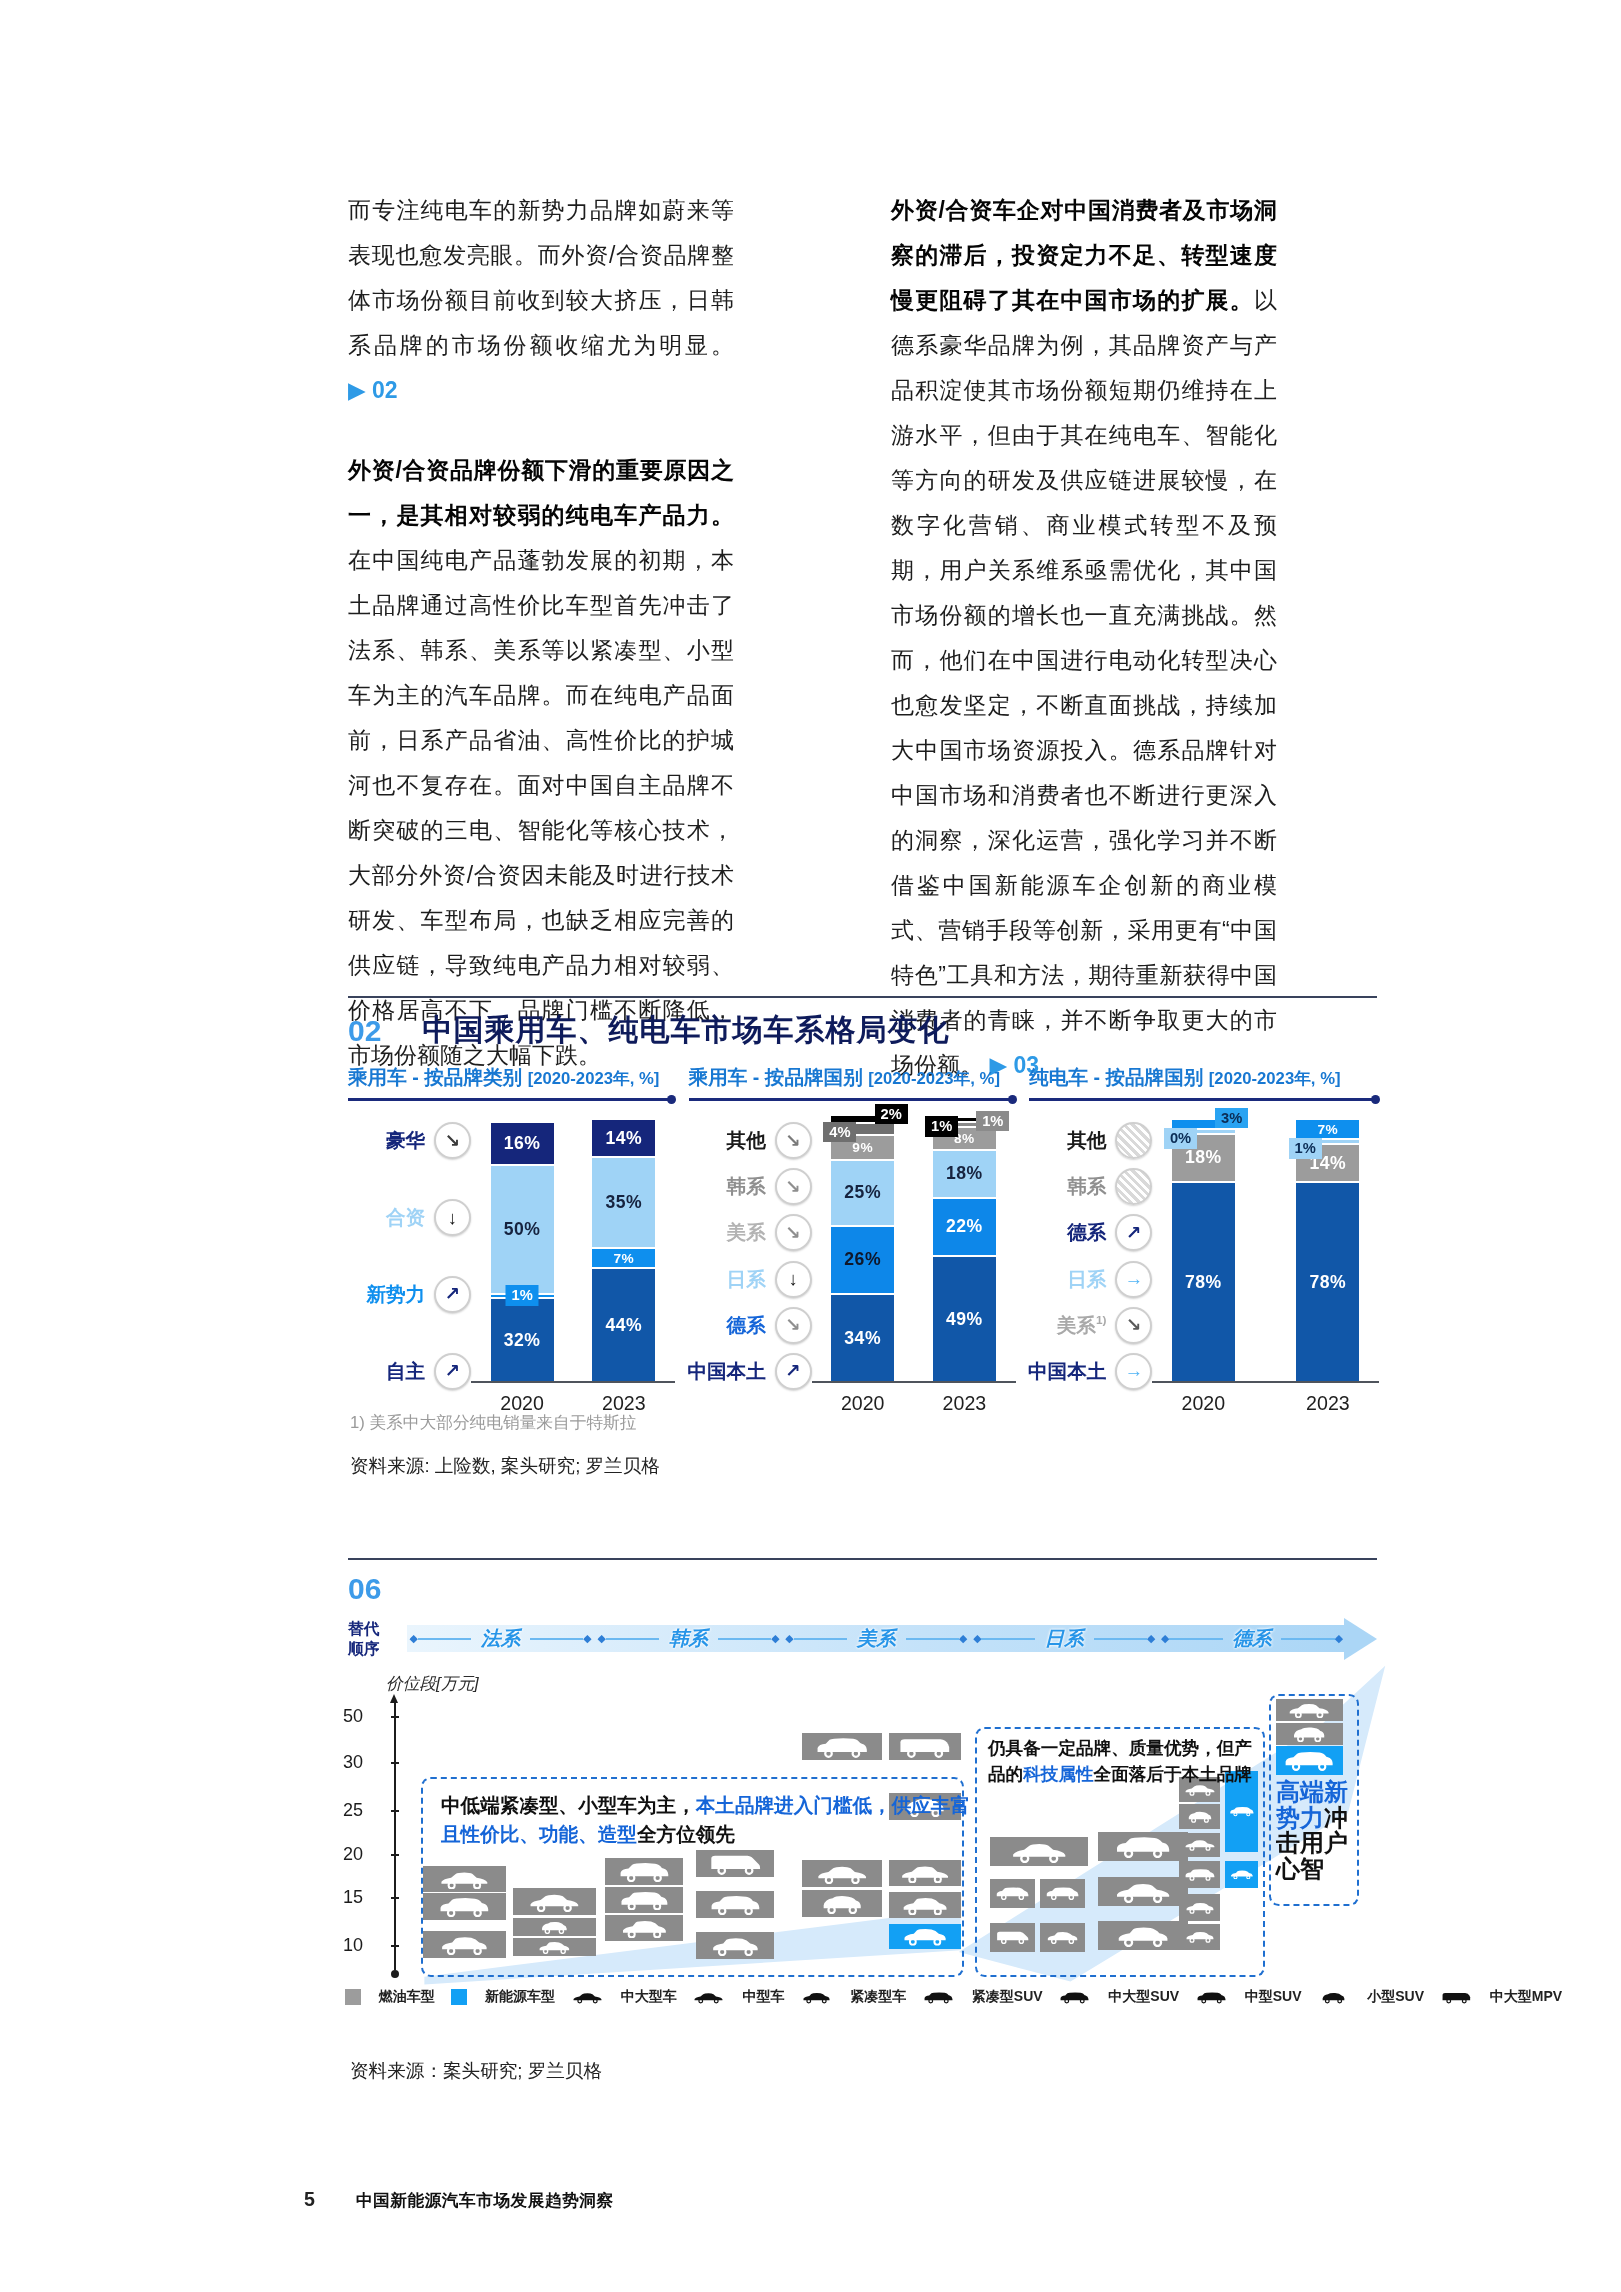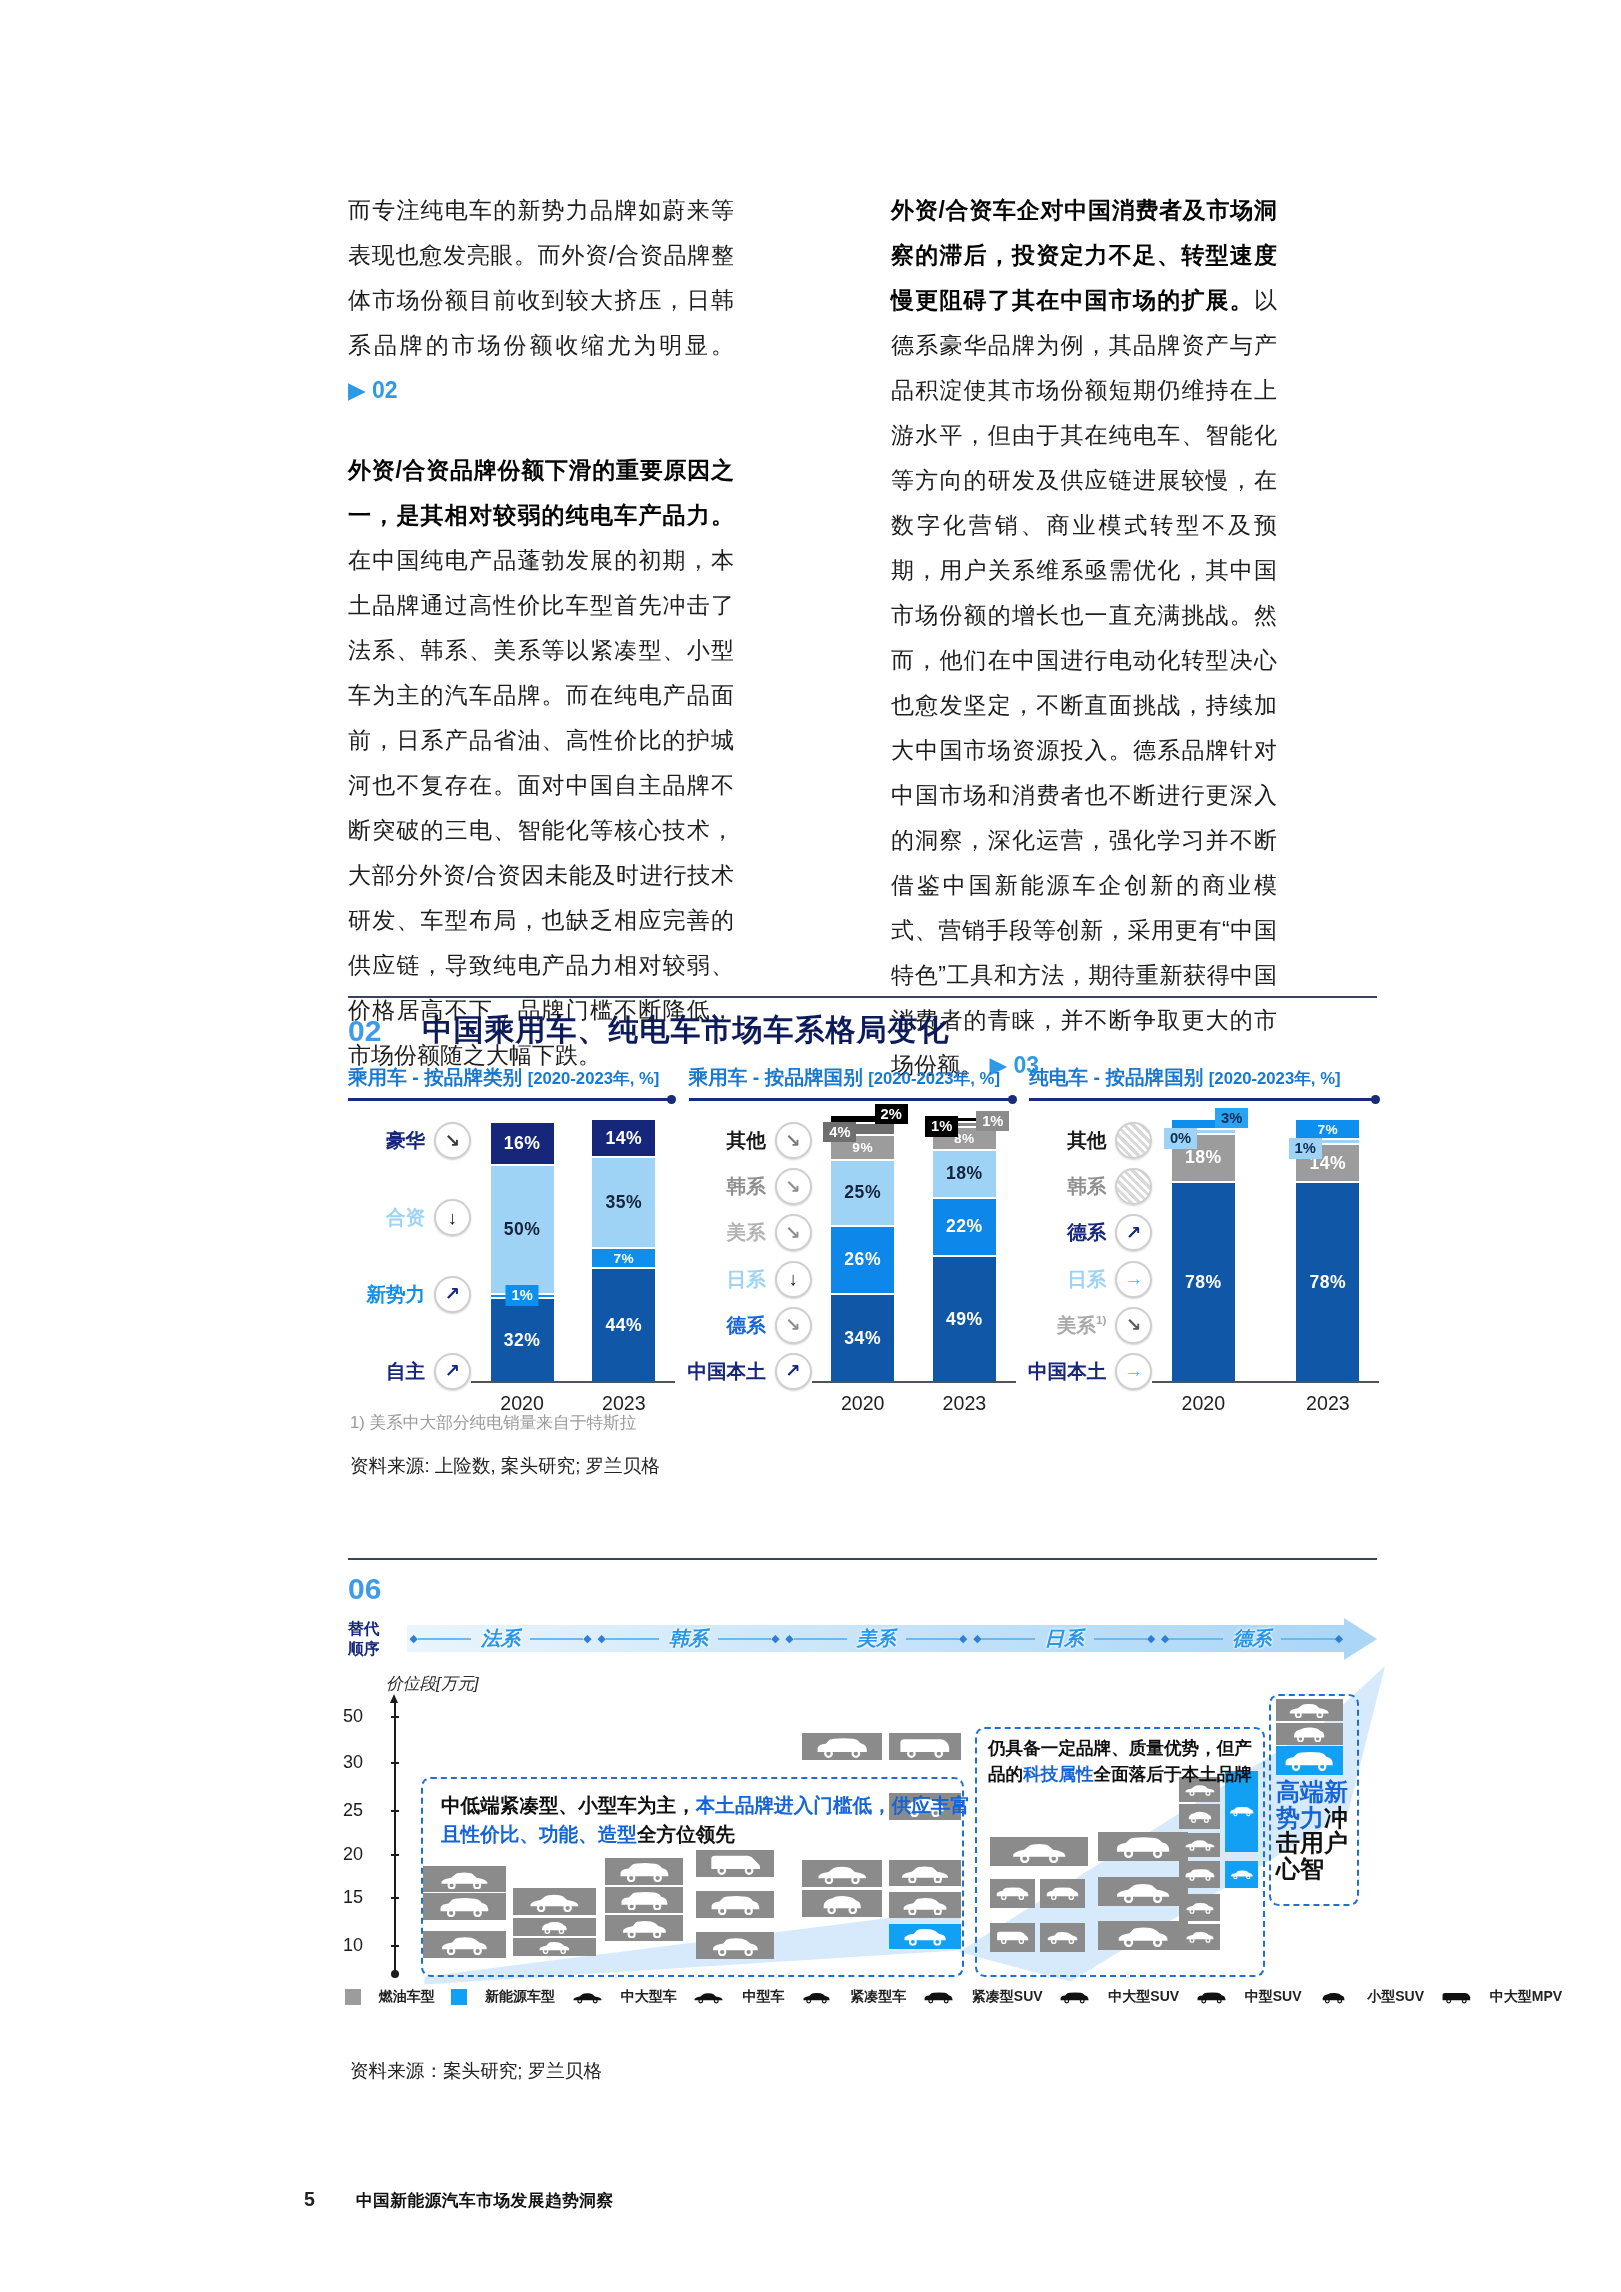--- a/index.html
+++ b/index.html
@@ -206,21 +206,21 @@
               <div class="bar" style="height: 265px;">
                 <div class="seg" style="height: 5.1px; background: rgb(0, 0, 0);"></div>
                 <div class="seg" style="height: 10.2px; background: rgb(111, 111, 111); margin-top: 2px;"></div>
                 <div class="seg" style="height: 23px; background: rgb(156, 156, 156); margin-top: 2px;">
                   <span class="seg-label" style="color: rgb(255, 255, 255); font-size: 13.7px;">9%</span>
                 </div>
                 <div class="seg" style="height: 64px; background: rgb(159, 211, 246); margin-top: 2px;">
                   <span class="seg-label" style="color: rgb(22, 35, 63);">25%</span>
                 </div>
                 <div class="seg" style="height: 66px; background: rgb(13, 135, 233); margin-top: 2px;">
-                  <span class="seg-label" style="color: #ffffff;">26%</span>
+                  <span class="seg-label" style="color: #0f172a;">26%</span>
                 </div>
                 <div class="seg" style="height: 87px; background: rgb(17, 87, 168); margin-top: 2px;">
                   <span class="seg-label" style="color: rgb(255, 255, 255);">34%</span>
                 </div>
                 <div class="callout" style="background: rgb(0, 0, 0); color: rgb(255, 255, 255); left: calc(100% - 19.6px); top: -12.7px;">2%</div>
                 <div class="callout" style="background: rgb(111, 111, 111); color: rgb(255, 255, 255); left: -7.8px; top: 5.1px;">4%</div>
               </div>
               <div class="bar" style="height: 263px;">
                 <div class="seg" style="height: 2.9px; background: rgb(0, 0, 0);"></div>
                 <div class="seg" style="height: 2.9px; background: rgb(139, 139, 139); margin-top: 2px;"></div>

